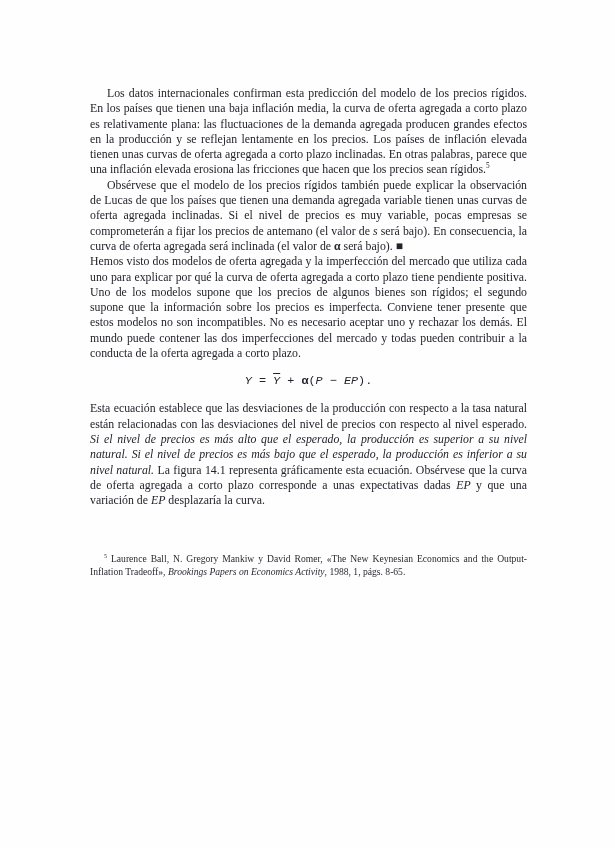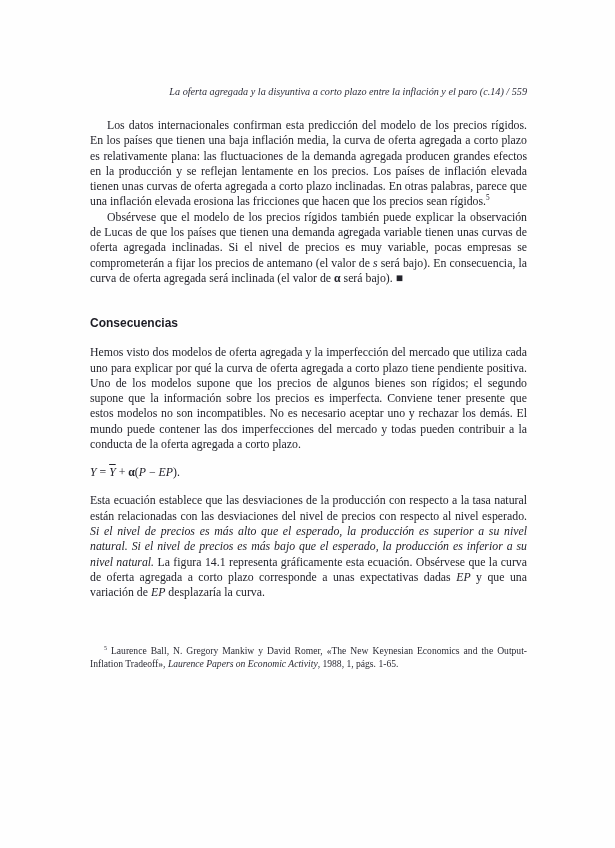--- a/index.html
+++ b/index.html
@@ -35,51 +35,50 @@
   .para.indent { text-indent: 17px; font-family: Liberation Serif, serif; }
   .heading {
     font-family: "Liberation Sans", sans-serif;
     font-weight: bold;
     font-size: 12px;
     color: #1c1c25;
     margin-top: 30px;
     margin-bottom: 15px;
   }
   .equation {
-    text-align: left;
+    text-align: center;
     font-size: 11.8px;
     margin: 13px 0 13px 0;
     color: #23232b;
+    font-family: Liberation Mono, monospace;
   }
   .footnote {
     font-size: 9.6px;
     line-height: 13px;
     text-align: justify;
     margin-top: 44px;
     text-indent: 14px;
     color: #2a2a33;
   }
   .i { font-style: italic; }
   .b { font-weight: bold; }
   .ov { text-decoration: overline; }
   sup { font-size: 0.62em; vertical-align: super; line-height: 0; }
 </style>
 </head>
 <body>
 
 <div class="page">
-  <div class="running-head">La oferta agregada y la disyuntiva a corto plazo entre la inflación y el paro (c.14) / 559</div>
 
   <p class="para indent"><span>Los datos internacionales confirman esta predicción del modelo de los precios rígidos. En los países que tienen una baja inflación media, la curva de oferta agregada a corto plazo es relativamente plana: las fluctuaciones de la demanda agregada producen grandes efectos en la producción y se reflejan lentamente en los precios. Los países de inflación elevada tienen unas curvas de oferta agregada a corto plazo inclinadas. En otras palabras, parece que una inflación elevada erosiona las fricciones que hacen que los precios sean rígidos.</span><sup>5</sup></p>
 
   <p class="para indent"><span>Obsérvese que el modelo de los precios rígidos también puede explicar la observación de Lucas de que los países que tienen una demanda agregada variable tienen unas curvas de oferta agregada inclinadas. Si el nivel de precios es muy variable, pocas empresas se comprometerán a fijar los precios de antemano (el valor de </span><span class="i">s</span><span> será bajo). En consecuencia, la curva de oferta agregada será inclinada (el valor de </span><span class="b">α</span><span> será bajo). </span><span>■</span></p>
 
-  <h2 class="heading">Consecuencias</h2>
 
   <p class="para"><span>Hemos visto dos modelos de oferta agregada y la imperfección del mercado que utiliza cada uno para explicar por qué la curva de oferta agregada a corto plazo tiene pendiente positiva. Uno de los modelos supone que los precios de algunos bienes son rígidos; el segundo supone que la información sobre los precios es imperfecta.  Conviene tener presente que estos modelos no son incompatibles. No es necesario aceptar uno y rechazar los demás. El mundo puede contener las dos imperfecciones del mercado y todas pueden contribuir a la conducta de la oferta agregada a corto plazo.</span></p>
 
 
   <div class="equation"><span class="i">Y</span><span> = </span><span class="i ov">Y</span><span> + </span><span class="b">α</span><span>(</span><span class="i">P</span><span> − </span><span class="i">EP</span><span>).</span></div>
 
   <p class="para"><span>Esta ecuación establece que las desviaciones de la producción con respecto a la tasa natural están relacionadas con las desviaciones del nivel de precios con respecto al nivel esperado. </span><span class="i">Si el nivel de precios es más alto que el esperado, la producción es superior a su nivel natural. Si el nivel de precios es más bajo que el esperado, la producción es inferior a su nivel natural.</span><span> La figura 14.1 representa gráficamente esta ecuación. Obsérvese que la curva de oferta agregada a corto plazo corresponde a unas expectativas dadas </span><span class="i">EP</span><span> y que una variación de </span><span class="i">EP</span><span> desplazaría la curva.</span></p>
 
-  <div class="footnote"><sup>5</sup><span> Laurence Ball, N. Gregory Mankiw y David Romer, «The New Keynesian Economics and the Output-Inflation Tradeoff», </span><span class="i">Laurence Papers on Economic Activity</span><span>, 1988, 1, págs. 1-65.</span></div>
+  <div class="footnote"><sup>5</sup><span> Laurence Ball, N. Gregory Mankiw y David Romer, «The New Keynesian Economics and the Output-Inflation Tradeoff», </span><span class="i">Brookings Papers on Economics Activity</span><span>, 1988, 1, págs. 8-65.</span></div>
 </div>
 
 </body></html>

